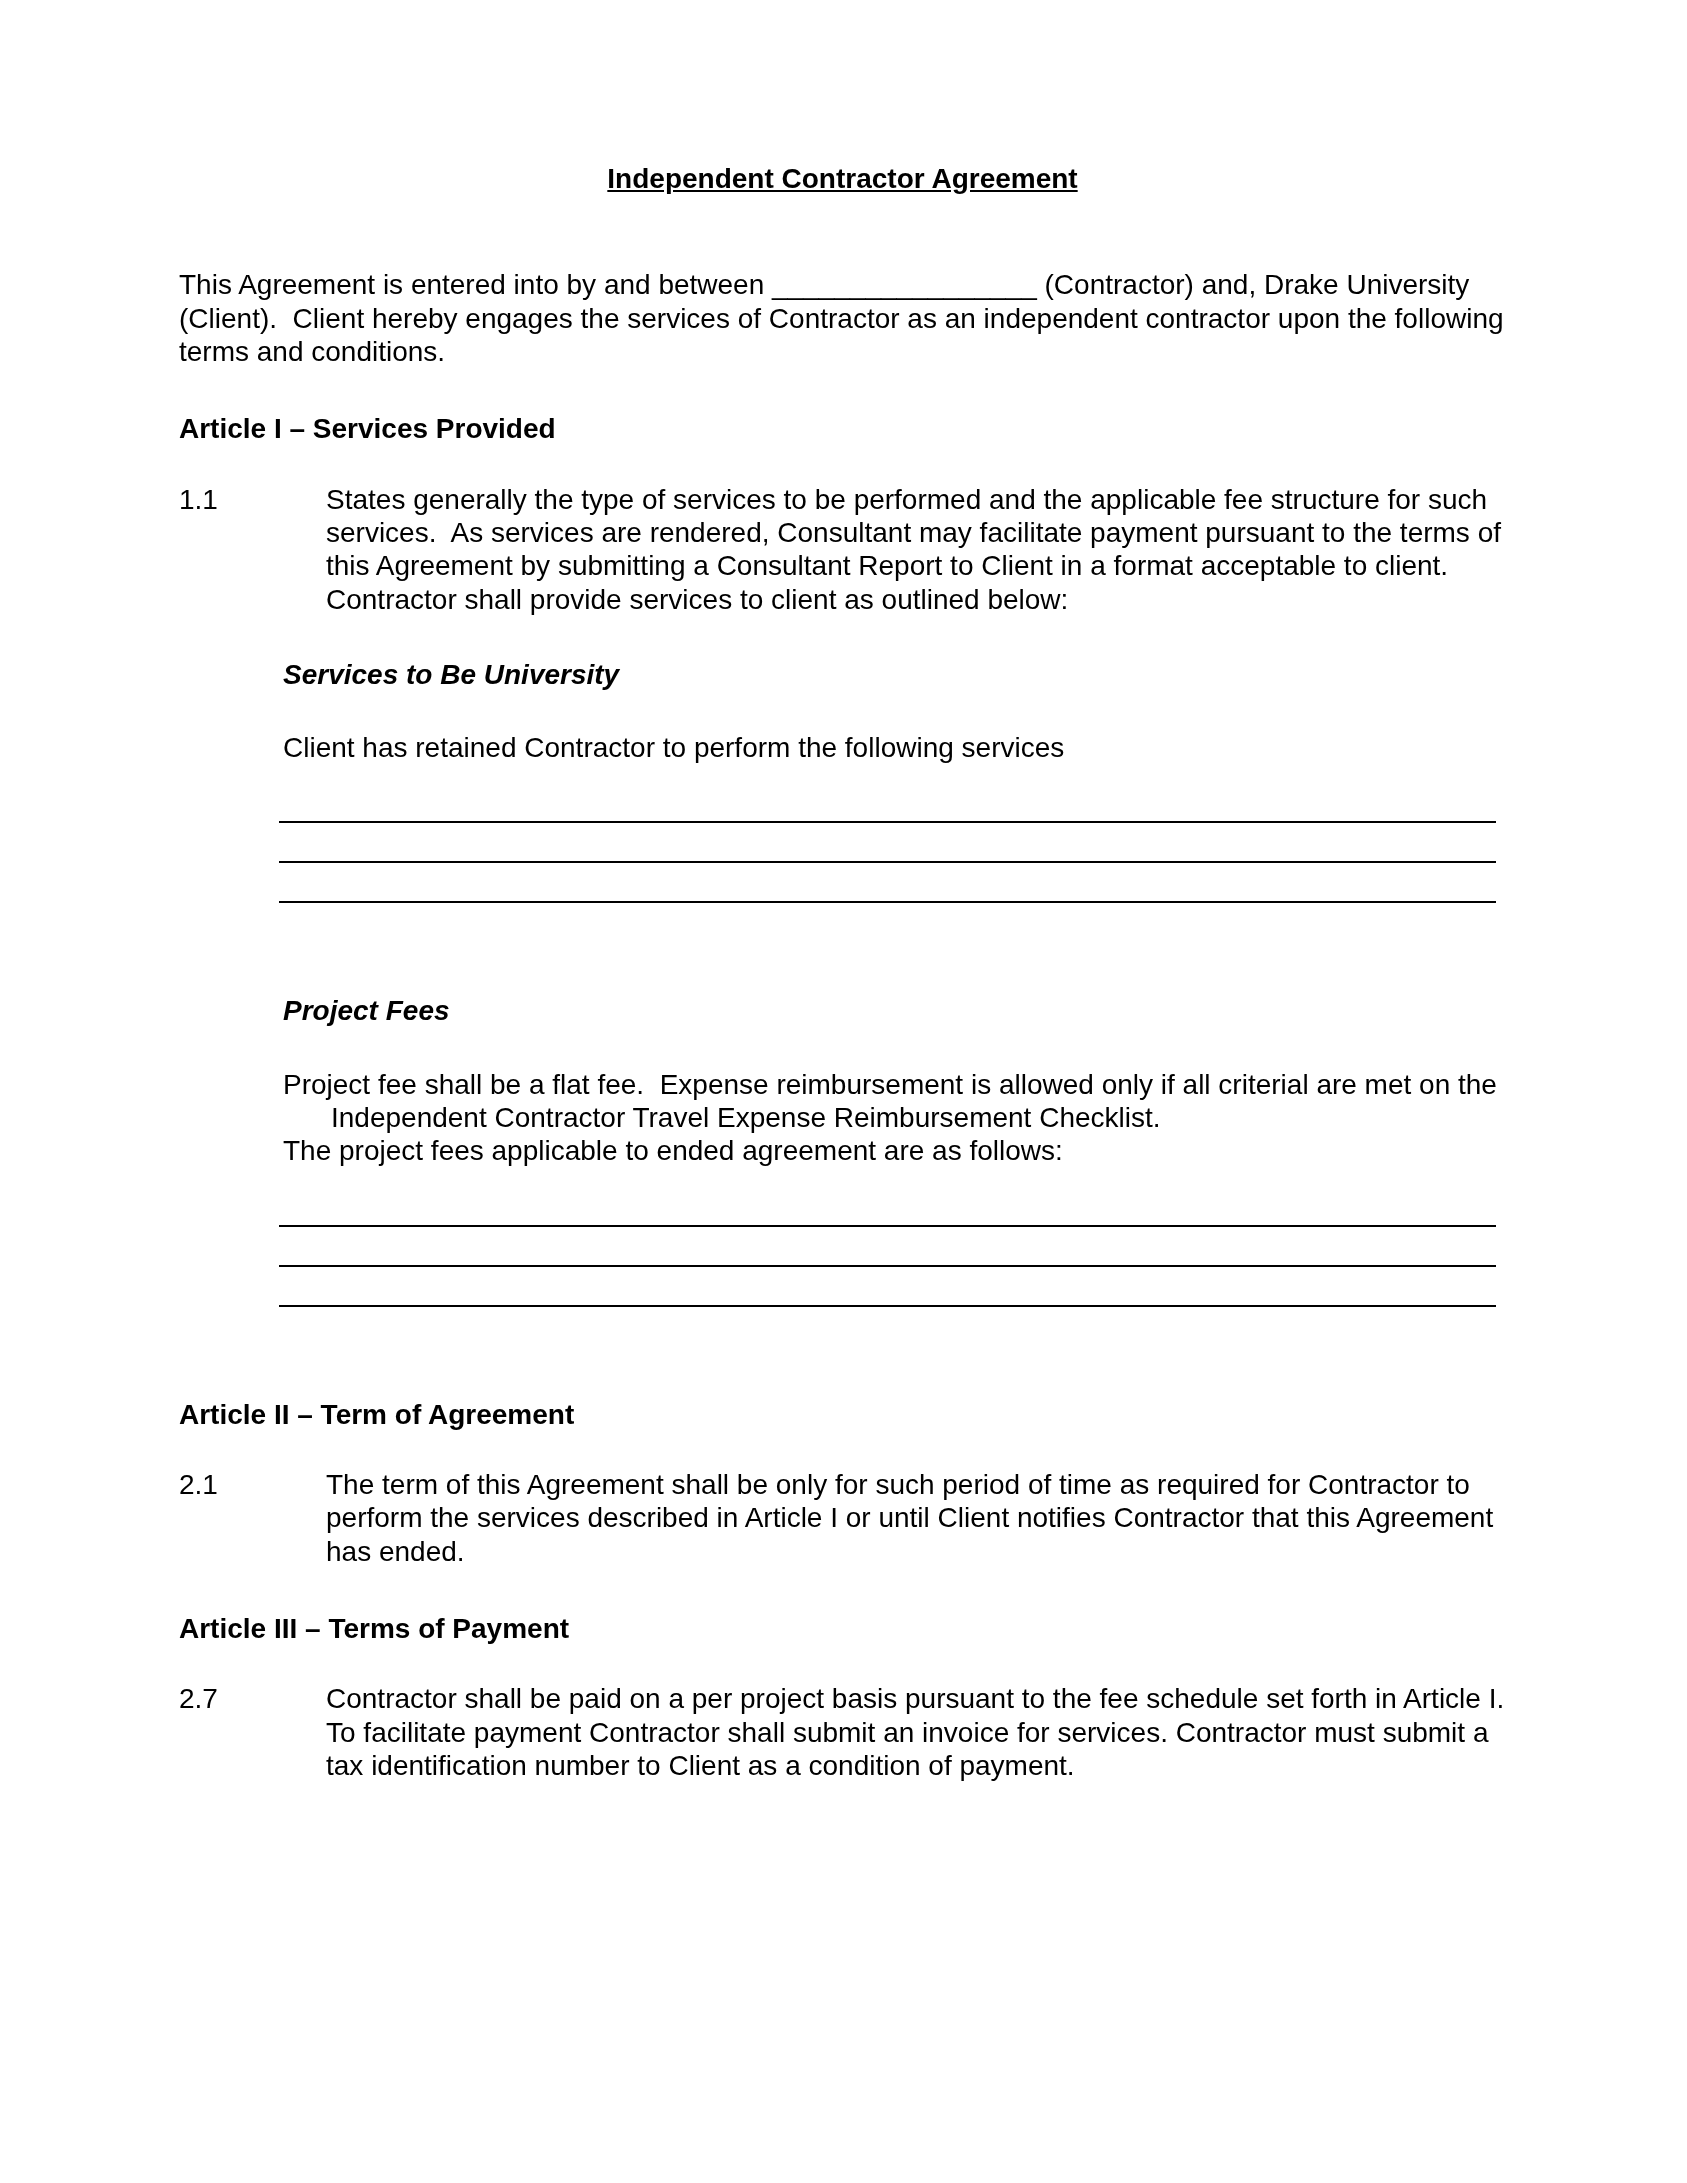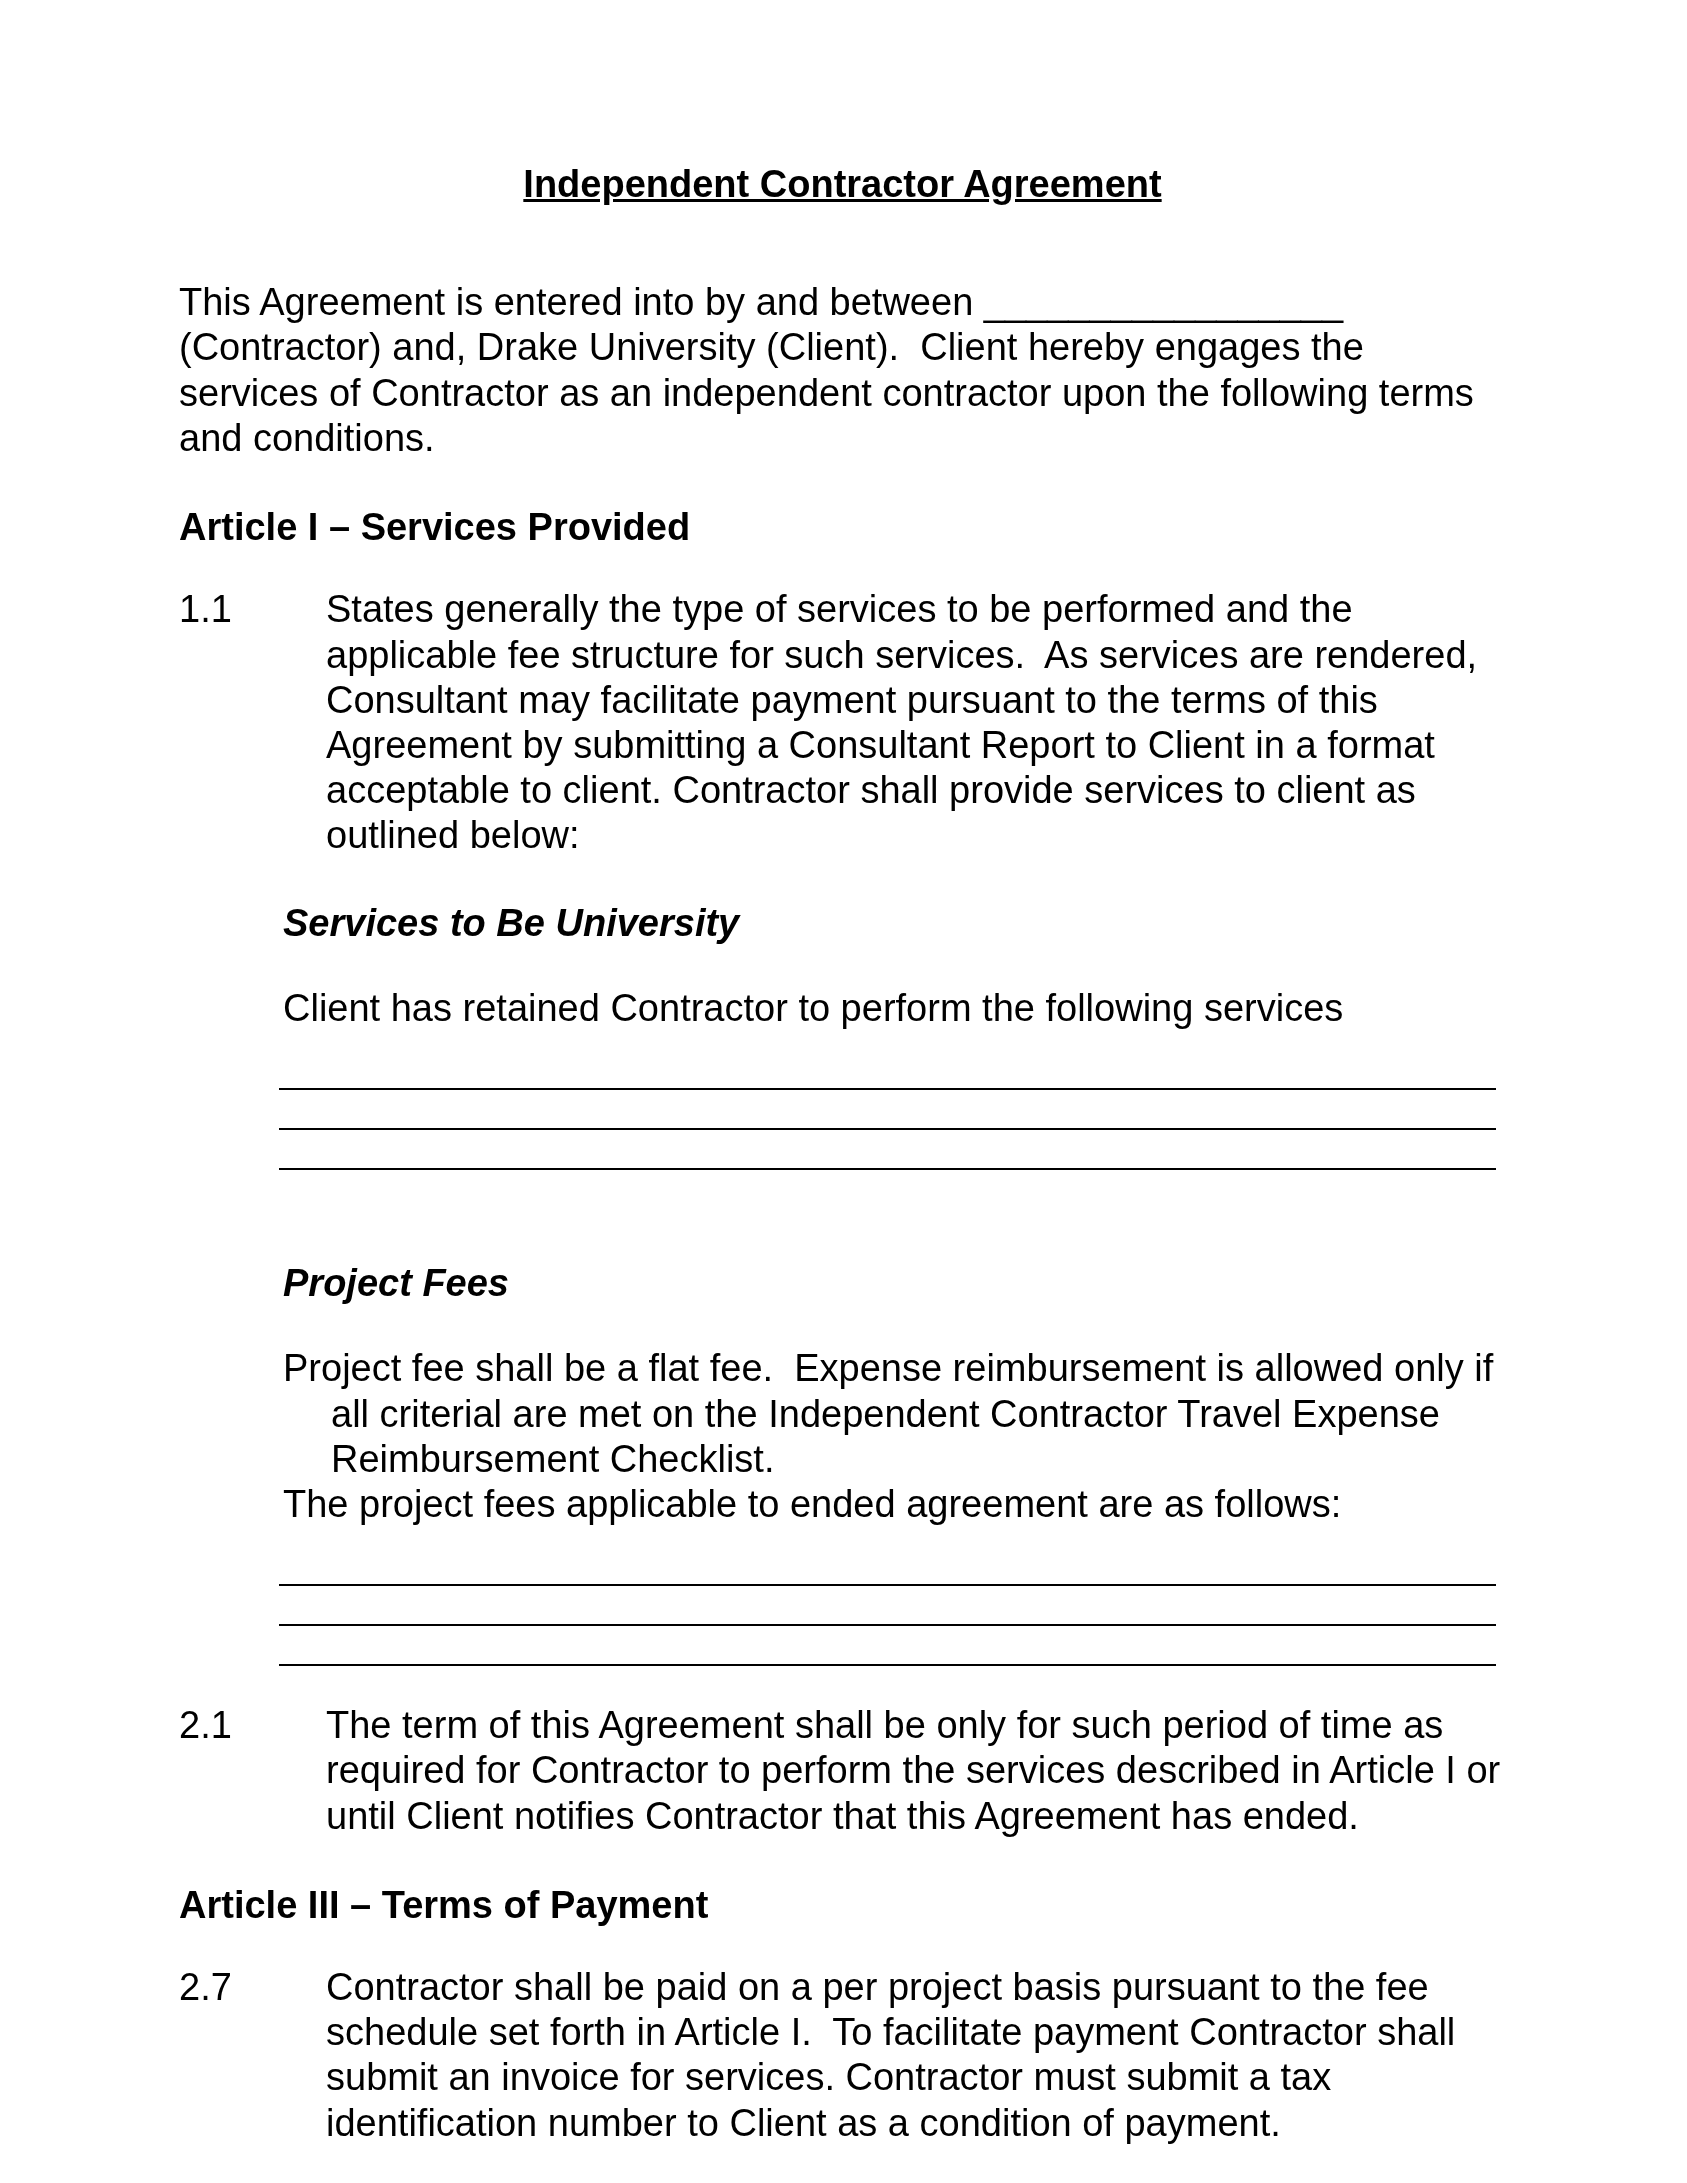--- a/index.html
+++ b/index.html
@@ -19,21 +19,21 @@
     line-height: 1.19;
     padding: 162px 181px 0 179px;
     overflow: hidden;
   }
   .page * {
     box-sizing: border-box;
   }
   p, h1, h2, h3, div {
     margin: 0;
     padding: 0;
-    font-size: 38px;
+    font-size: 28px;
     line-height: 1.19;
   }
   .txt {
     white-space: pre-wrap;
   }
   .title {
     text-align: center;
     font-weight: bold;
     text-decoration: underline;
   }
@@ -121,20 +121,21 @@
   <p class="fee-para txt">Project fee shall be a flat fee.  Expense reimbursement is allowed only if all criterial are met on the Independent Contractor Travel Expense Reimbursement Checklist.</p>
 
   <p class="indented tight txt">The project fees applicable to ended agreement are as follows:</p>
 
   <div class="ruled-lines">
     <div class="ruled-line"></div>
     <div class="ruled-line"></div>
     <div class="ruled-line"></div>
   </div>
 
+  <h2 class="article-heading gap-large txt">Article II – Term of Agreement</h2>
 
   <div class="clause">
     <div class="clause-num txt">2.1</div>
     <div class="clause-body txt">The term of this Agreement shall be only for such period of time as required for Contractor to perform the services described in Article I or until Client notifies Contractor that this Agreement has ended.</div>
   </div>
 
   <h2 class="article-heading txt">Article III – Terms of Payment</h2>
 
   <div class="clause">
     <div class="clause-num txt">2.7</div>

